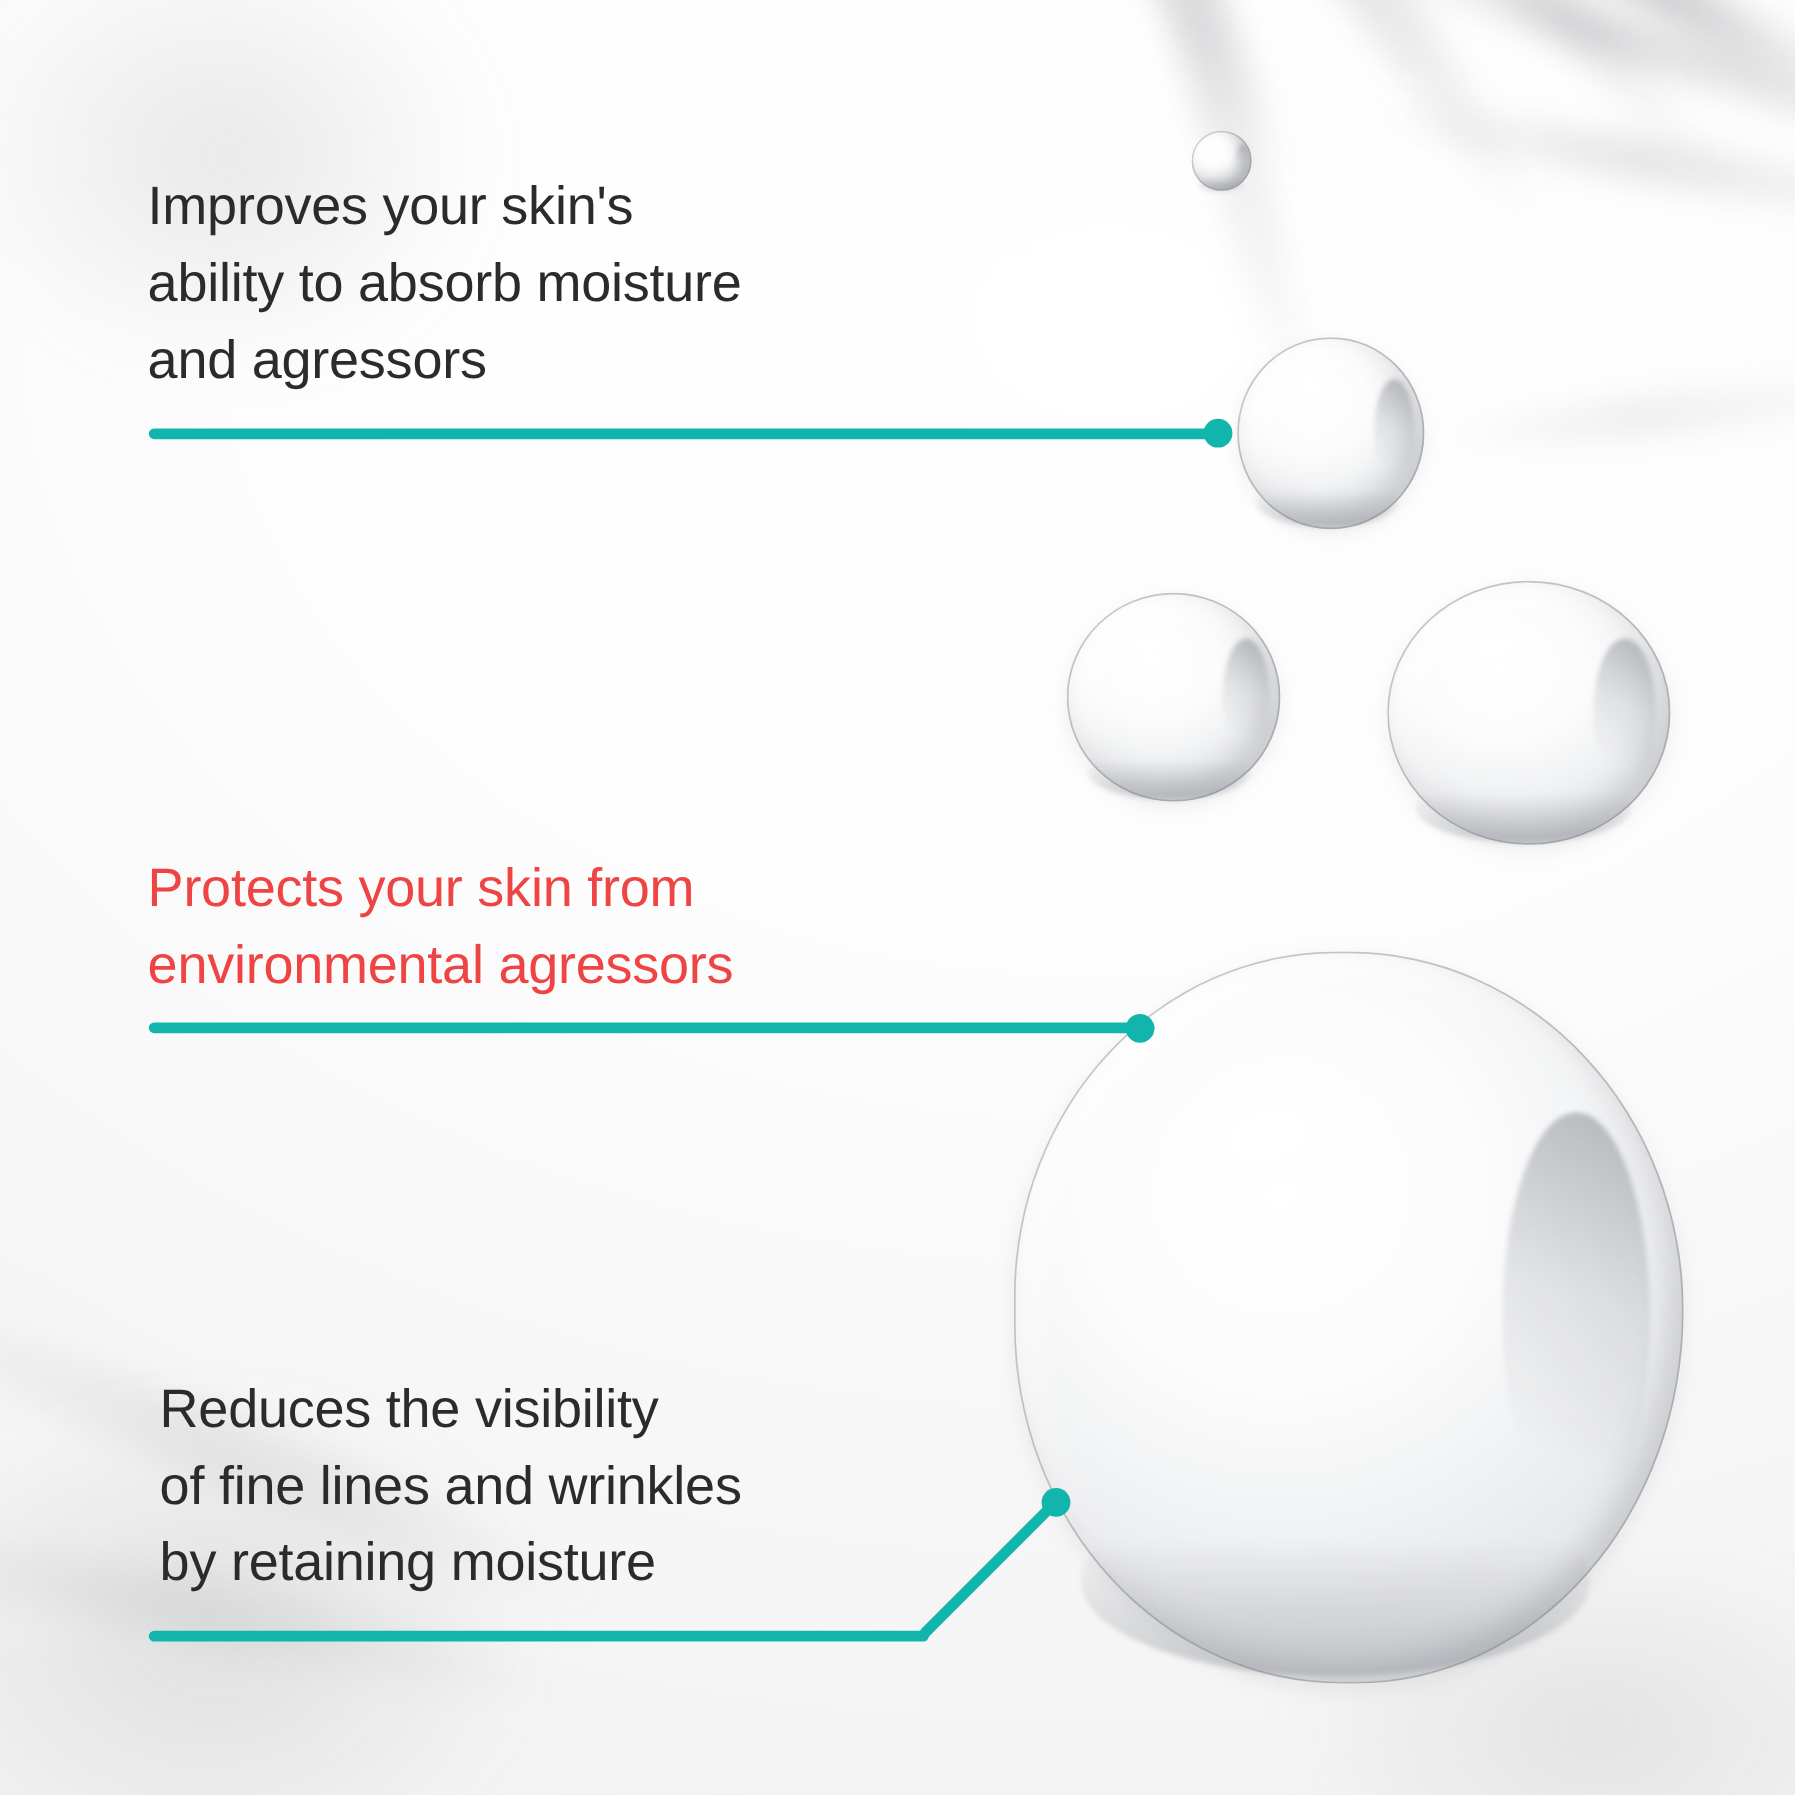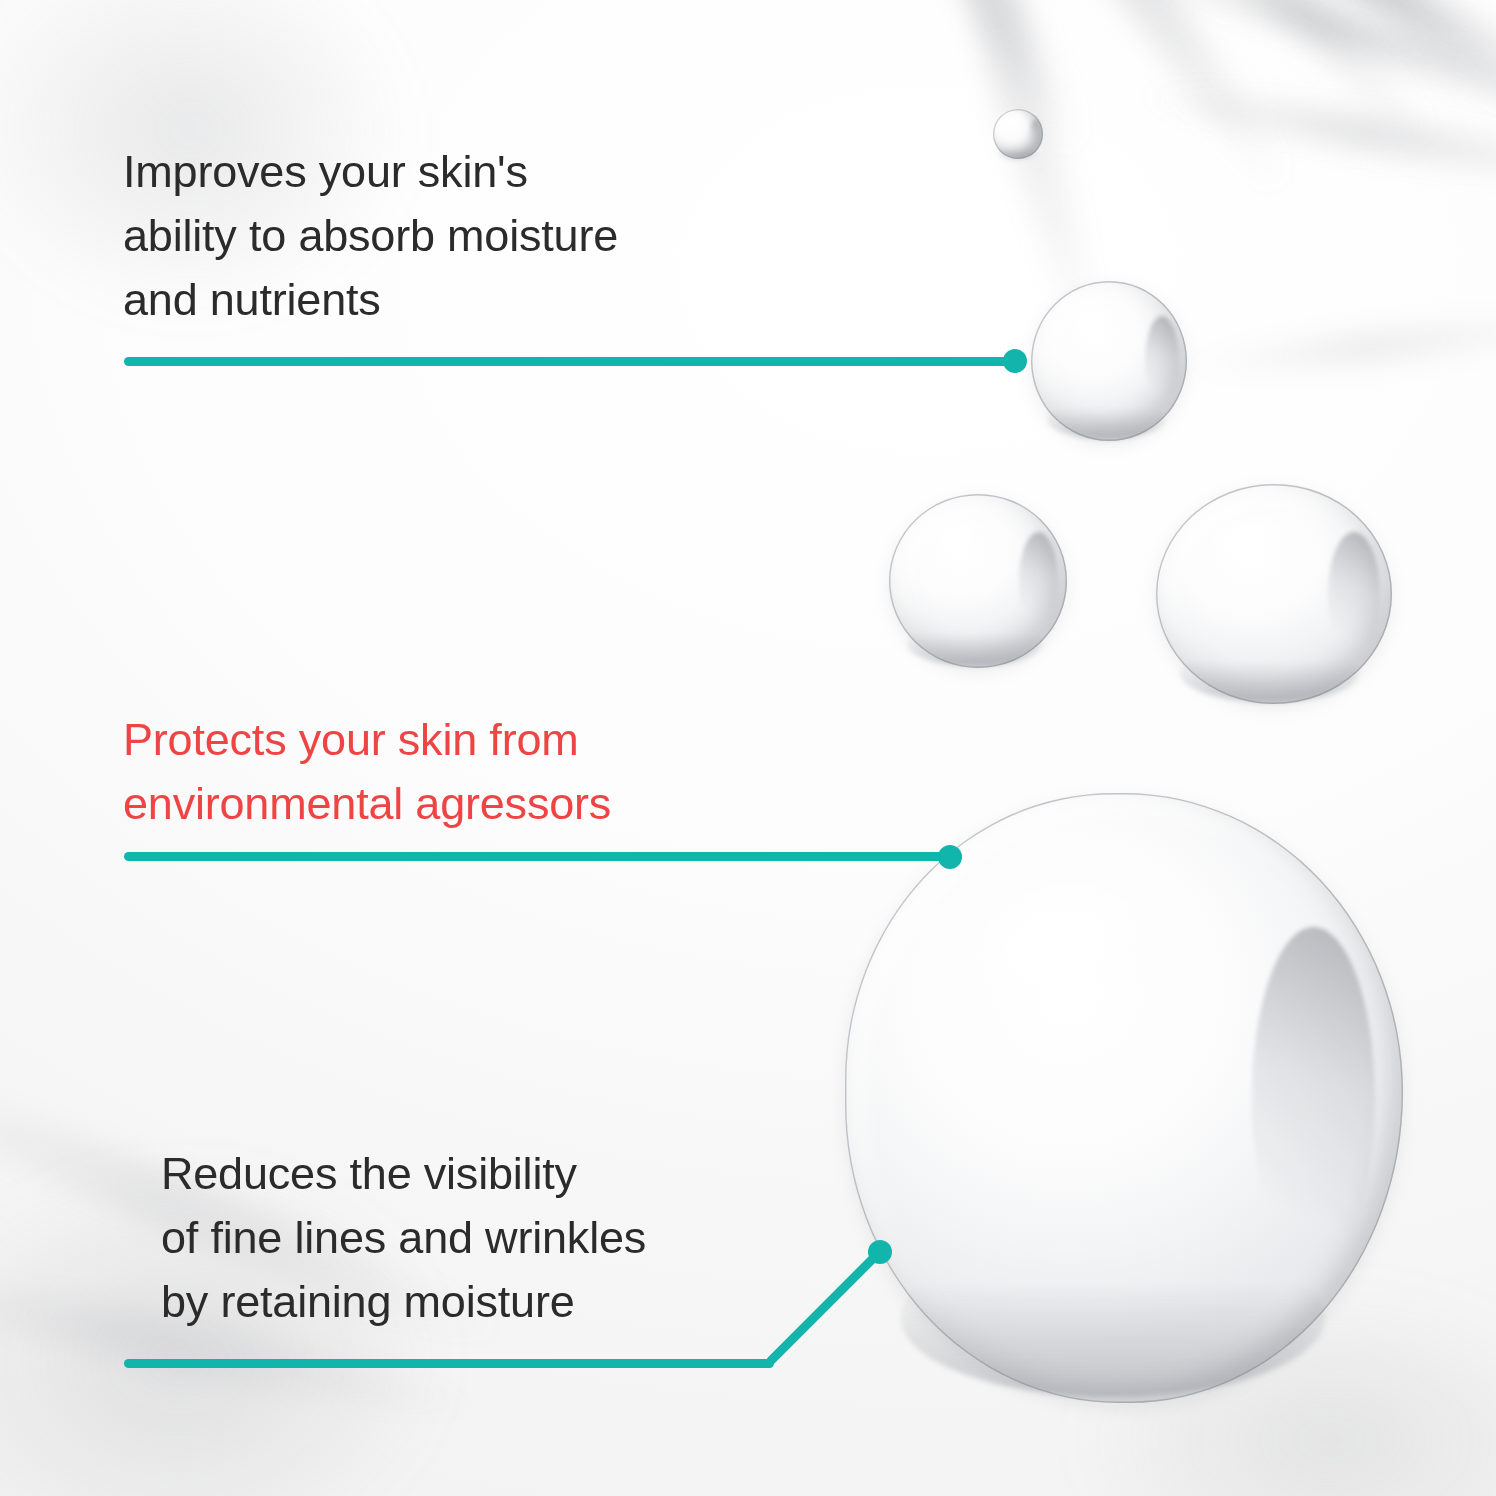--- a/index.html
+++ b/index.html
@@ -167,34 +167,34 @@
     <span class="rim-bottom"></span>
   </div>
 
   <div class="droplet" id="droplet-large" style="left:845px; top:793px; width:558px; height:610px; border-radius:49% 51% 50% 50% / 48% 50% 52% 50%;">
     <span class="rim-bottom"></span>
   </div>
 
   <div class="callout">
     <div class="callout-text" style="left: 123px; top: 140px; width: 760px; color: rgb(43, 43, 43);">Improves your skin's
 ability to absorb moisture
-and nutrients</div>
+and agressors</div>
     <div class="lead-line" style="left:124px; top:357px; width:898px;"></div>
     <div class="lead-dot" style="left:1003px; top:349px;"></div>
   </div>
 
   <div class="callout">
     <div class="callout-text" style="left: 123px; top: 708px; width: 800px; color: #ef4444;">Protects your skin from
 environmental agressors</div>
     <div class="lead-line" style="left:124px; top:852px; width:838px;"></div>
     <div class="lead-dot" style="left:938px; top:845px;"></div>
   </div>
 
   <div class="callout">
-    <div class="callout-text" style="left: 133px; top: 1142px; width: 790px; color: rgb(43, 43, 43); margin-left: 28px;">Reduces the visibility
+    <div class="callout-text" style="left: 133px; top: 1142px; width: 790px; color: rgb(43, 43, 43);">Reduces the visibility
 of fine lines and wrinkles
 by retaining moisture</div>
     <div class="lead-line" style="left:124px; top:1359px; width:650px;"></div>
     <div class="lead-diag" style="left:768px; top:1359px; width:158px; transform:rotate(-45deg);"></div>
     <div class="lead-dot" style="left:868px; top:1240px;"></div>
   </div>
 
 </div>
 
 </body></html>

